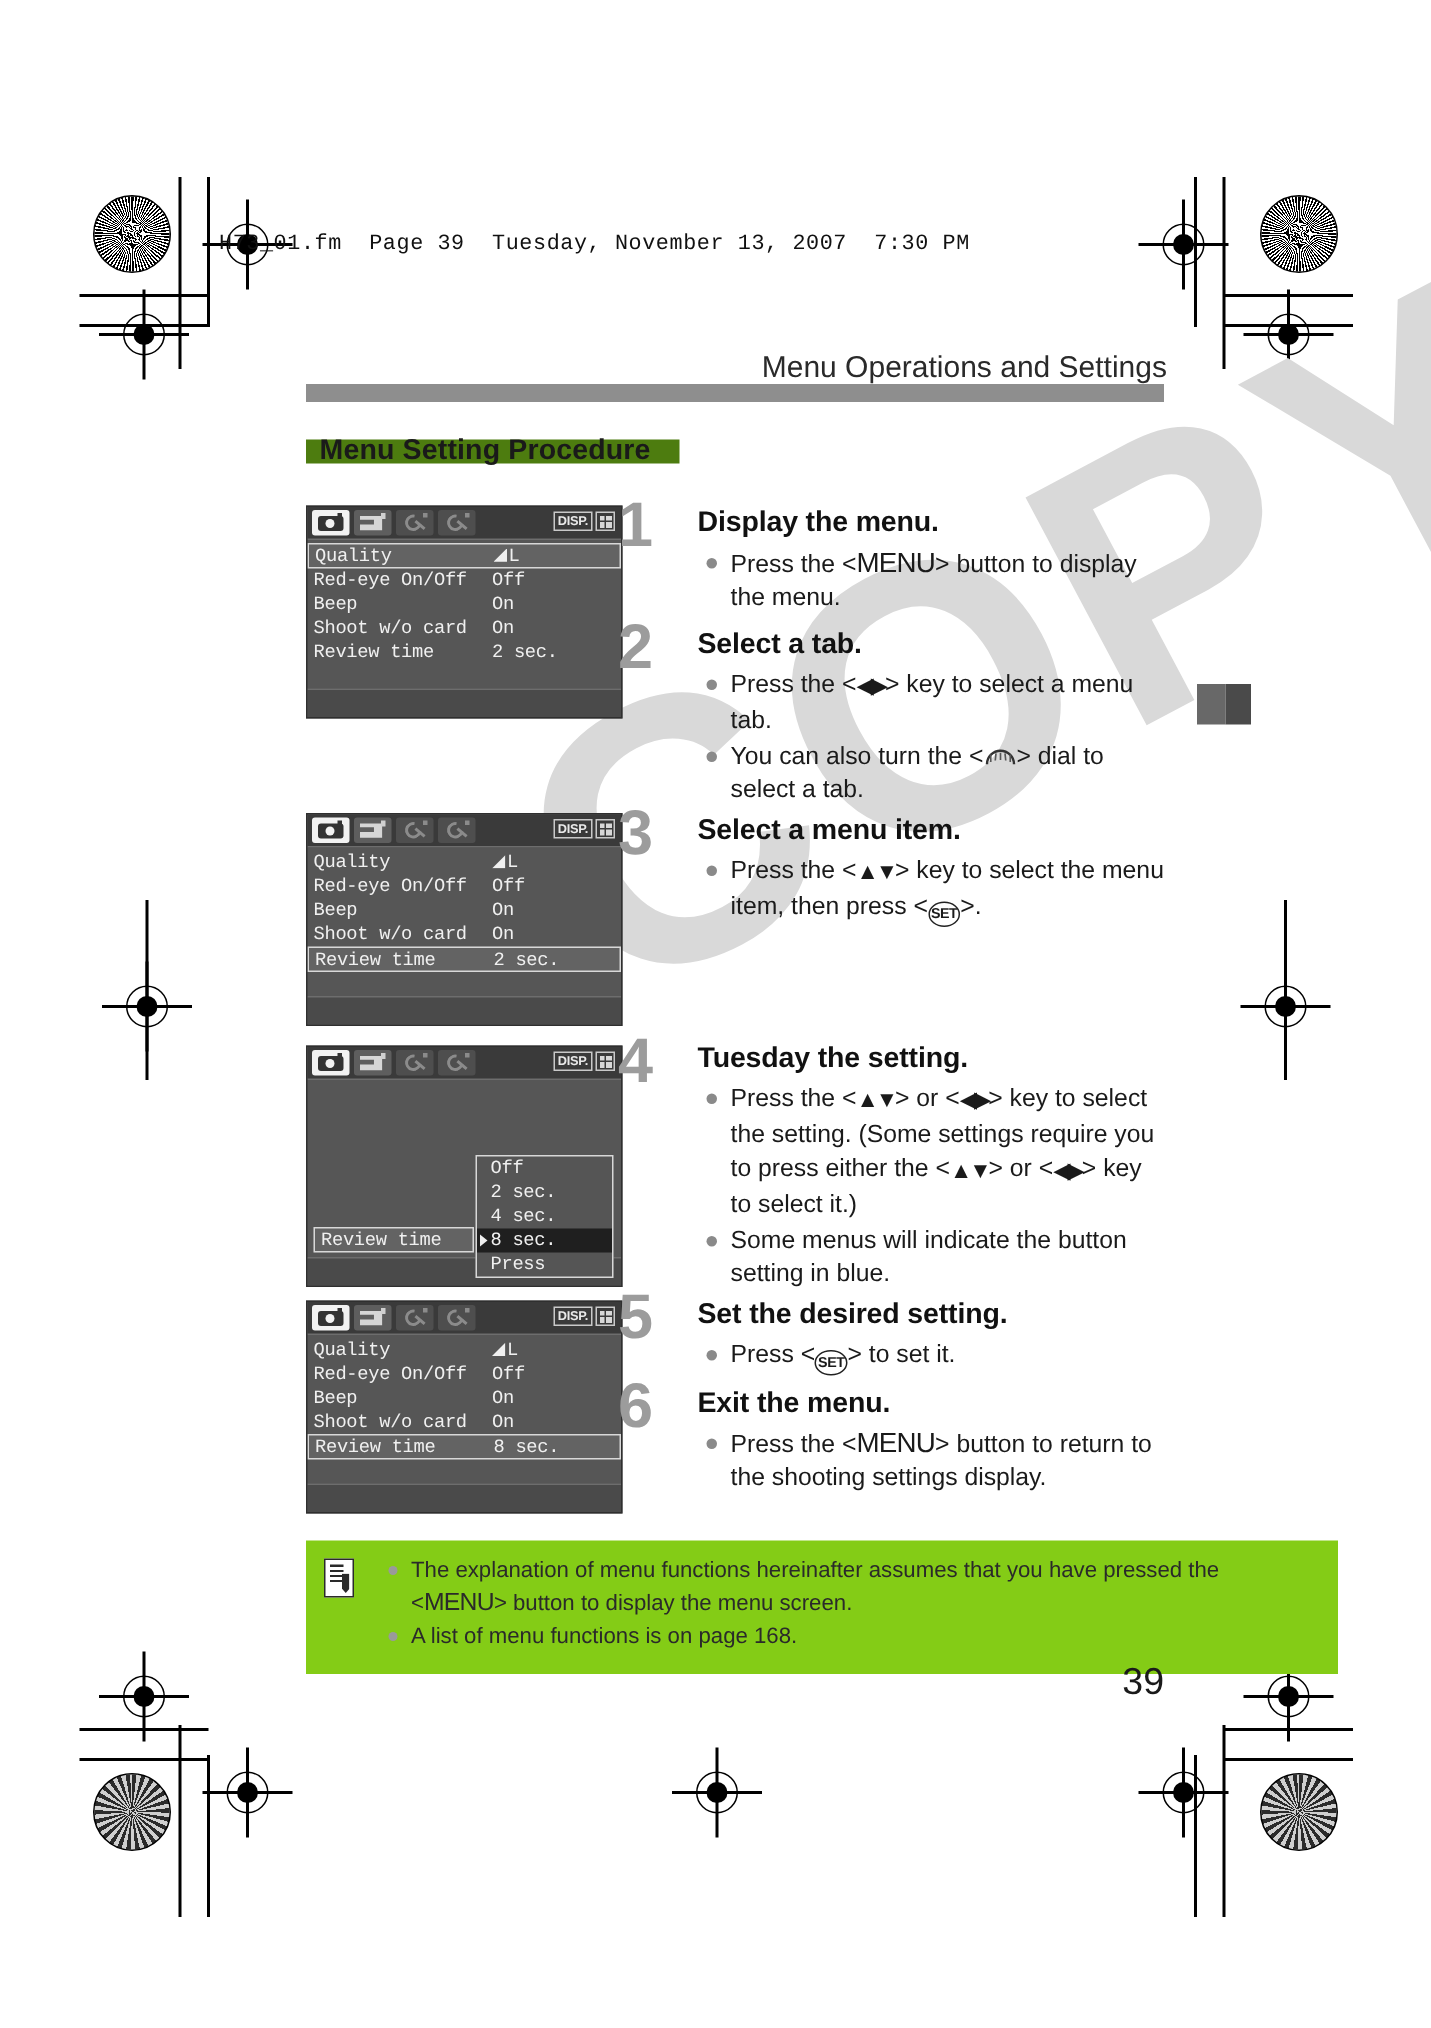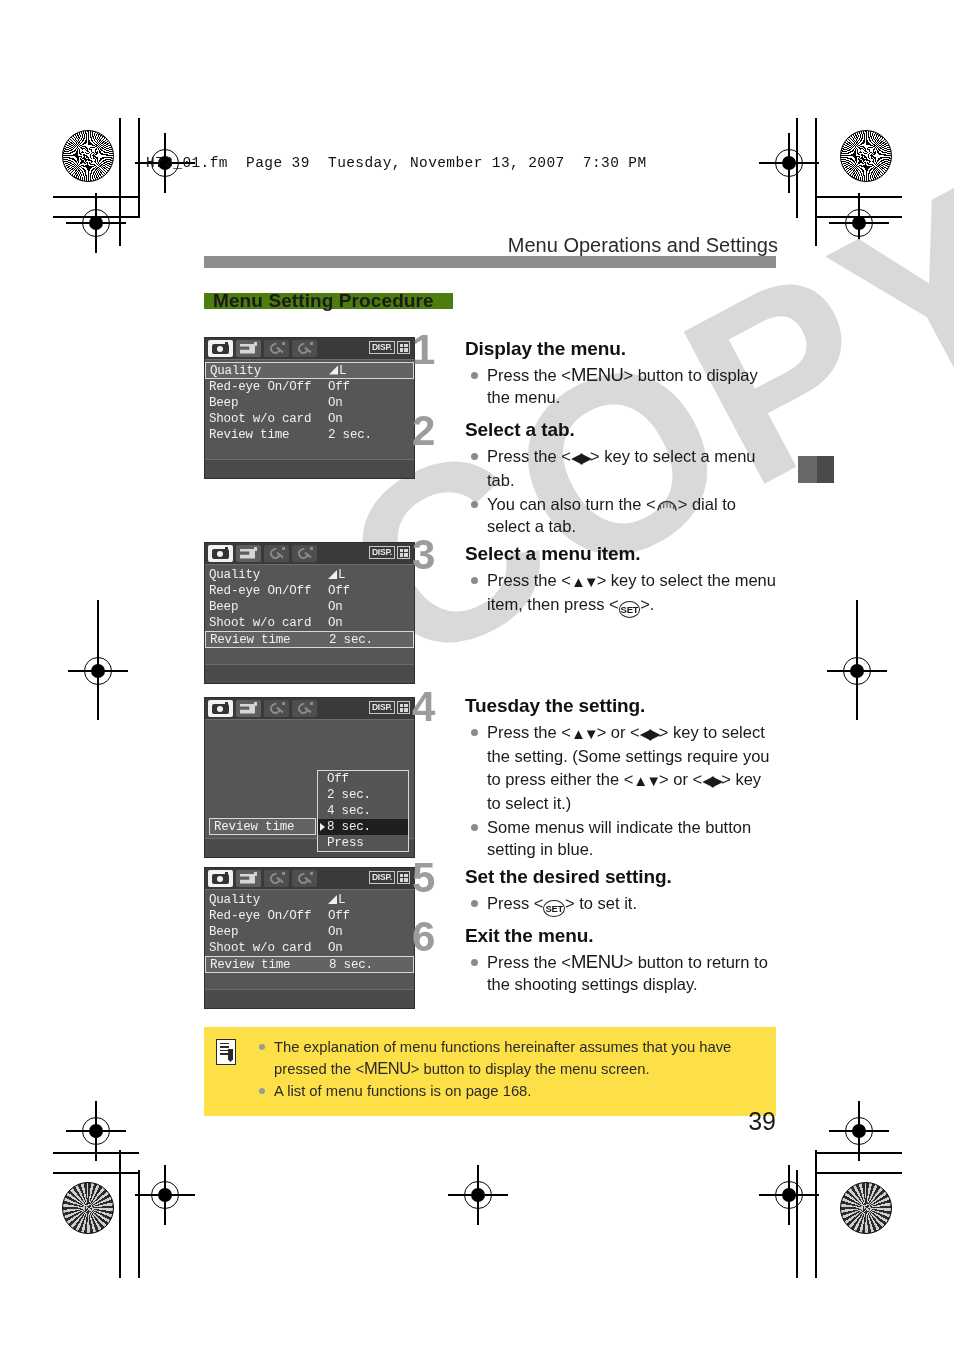--- a/index.html
+++ b/index.html
@@ -370,22 +370,22 @@
     width: 22px; height: 14px;
     vertical-align: -2px;
     position: relative;
   }
   .k-dial svg { display: block; }
 
   
   .note-box {
     position: absolute;
     left: 204px; top: 1027px;
-    width: 572px;
-    background: #fde047;
+    width: 688px;
+    background: #84cc16;
     padding: 10px 12px 12px 52px;
     box-sizing: border-box;
   }
   .note-icon {
     position: absolute;
     left: 12px; top: 12px;
     width: 20px; height: 26px;
     border: 1.6px solid #2a2a2a;
     box-sizing: border-box;
     background: #fff;

